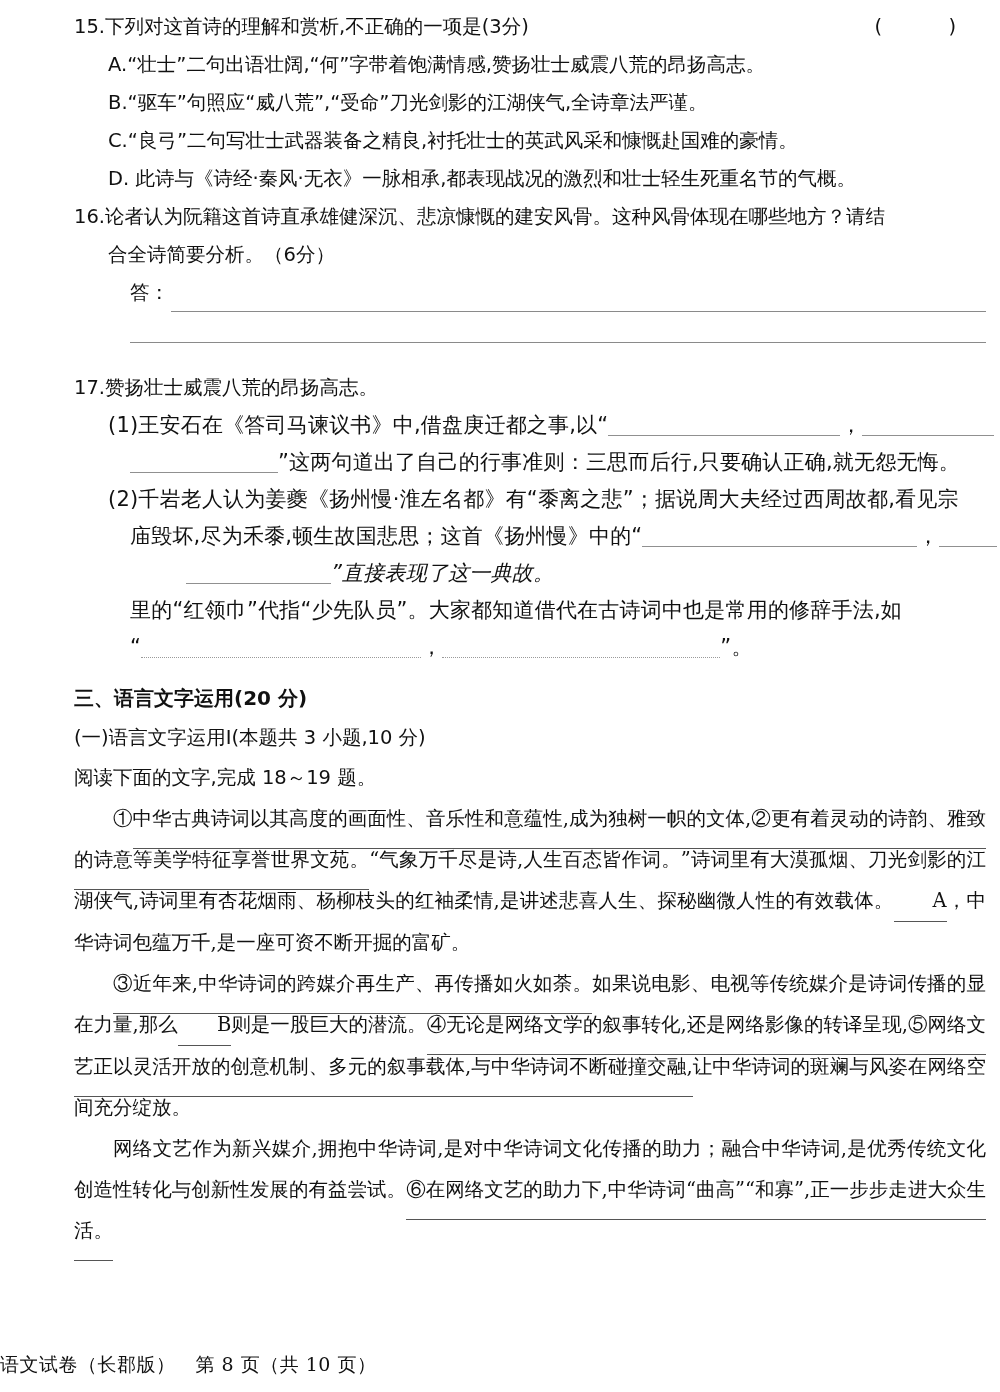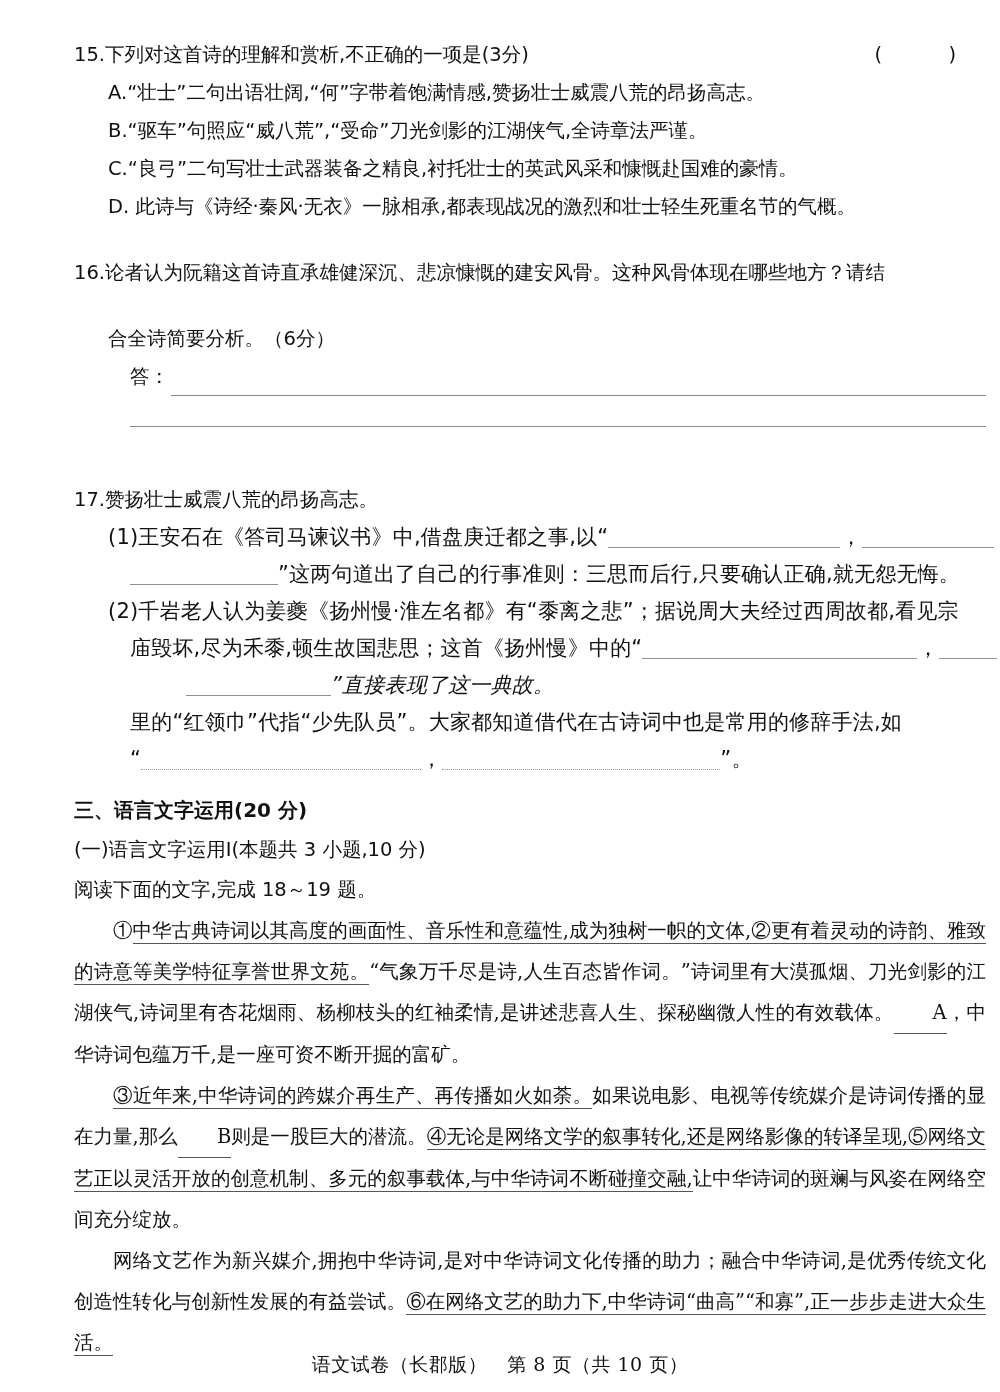--- a/index.html
+++ b/index.html
@@ -33,21 +33,20 @@
   .line {
     font-size: 21px;
     line-height: 37px;
     letter-spacing: 0.2px;
     white-space: nowrap;
   }
   .q-head {
     font-size: 19.5px;
     line-height: 38px;
     position: relative;
-    margin-top: 28px;
   }
   .opt {
     font-size: 19.5px;
     line-height: 38px;
     padding-left: 34px;
   }
   .indent1 { padding-left: 34px; }
   .indent2 { padding-left: 56px; }
 
   .paren-right {
@@ -110,21 +109,21 @@
     font-family: "DejaVu Serif", "Liberation Serif", serif;
     font-size: 19.5px;
     line-height: 41px;
     text-align: justify;
     text-justify: inter-character;
   }
   .passage p {
     margin: 0;
     text-indent: 2em;
   }
-  .u { border-bottom: 1px solid #555555; padding-bottom: 1px; }
+  .u { border-bottom: 1px solid #555555; padding-bottom: 18px; }
 
   
   .mk {
     display: inline-block;
     min-width: 46px;
     text-align: center;
     border-bottom: 1.2px solid #555555;
     font-family: "DejaVu Serif", "Liberation Serif", serif;
   }
 
@@ -138,21 +137,20 @@
     font-size: 19.5px;
     line-height: 40px;
   }
 
   
   .footer {
     position: absolute;
     left: 0;
     right: 0;
     bottom: 14px;
-    text-align: center;
     font-family: "DejaVu Serif", "Liberation Serif", serif;
     font-size: 19px;
     letter-spacing: 0.5px;
   }
   .footer .gap { display: inline-block; width: 20px; }
 </style>
 </head>
 <body>
 
 <div class="page">

